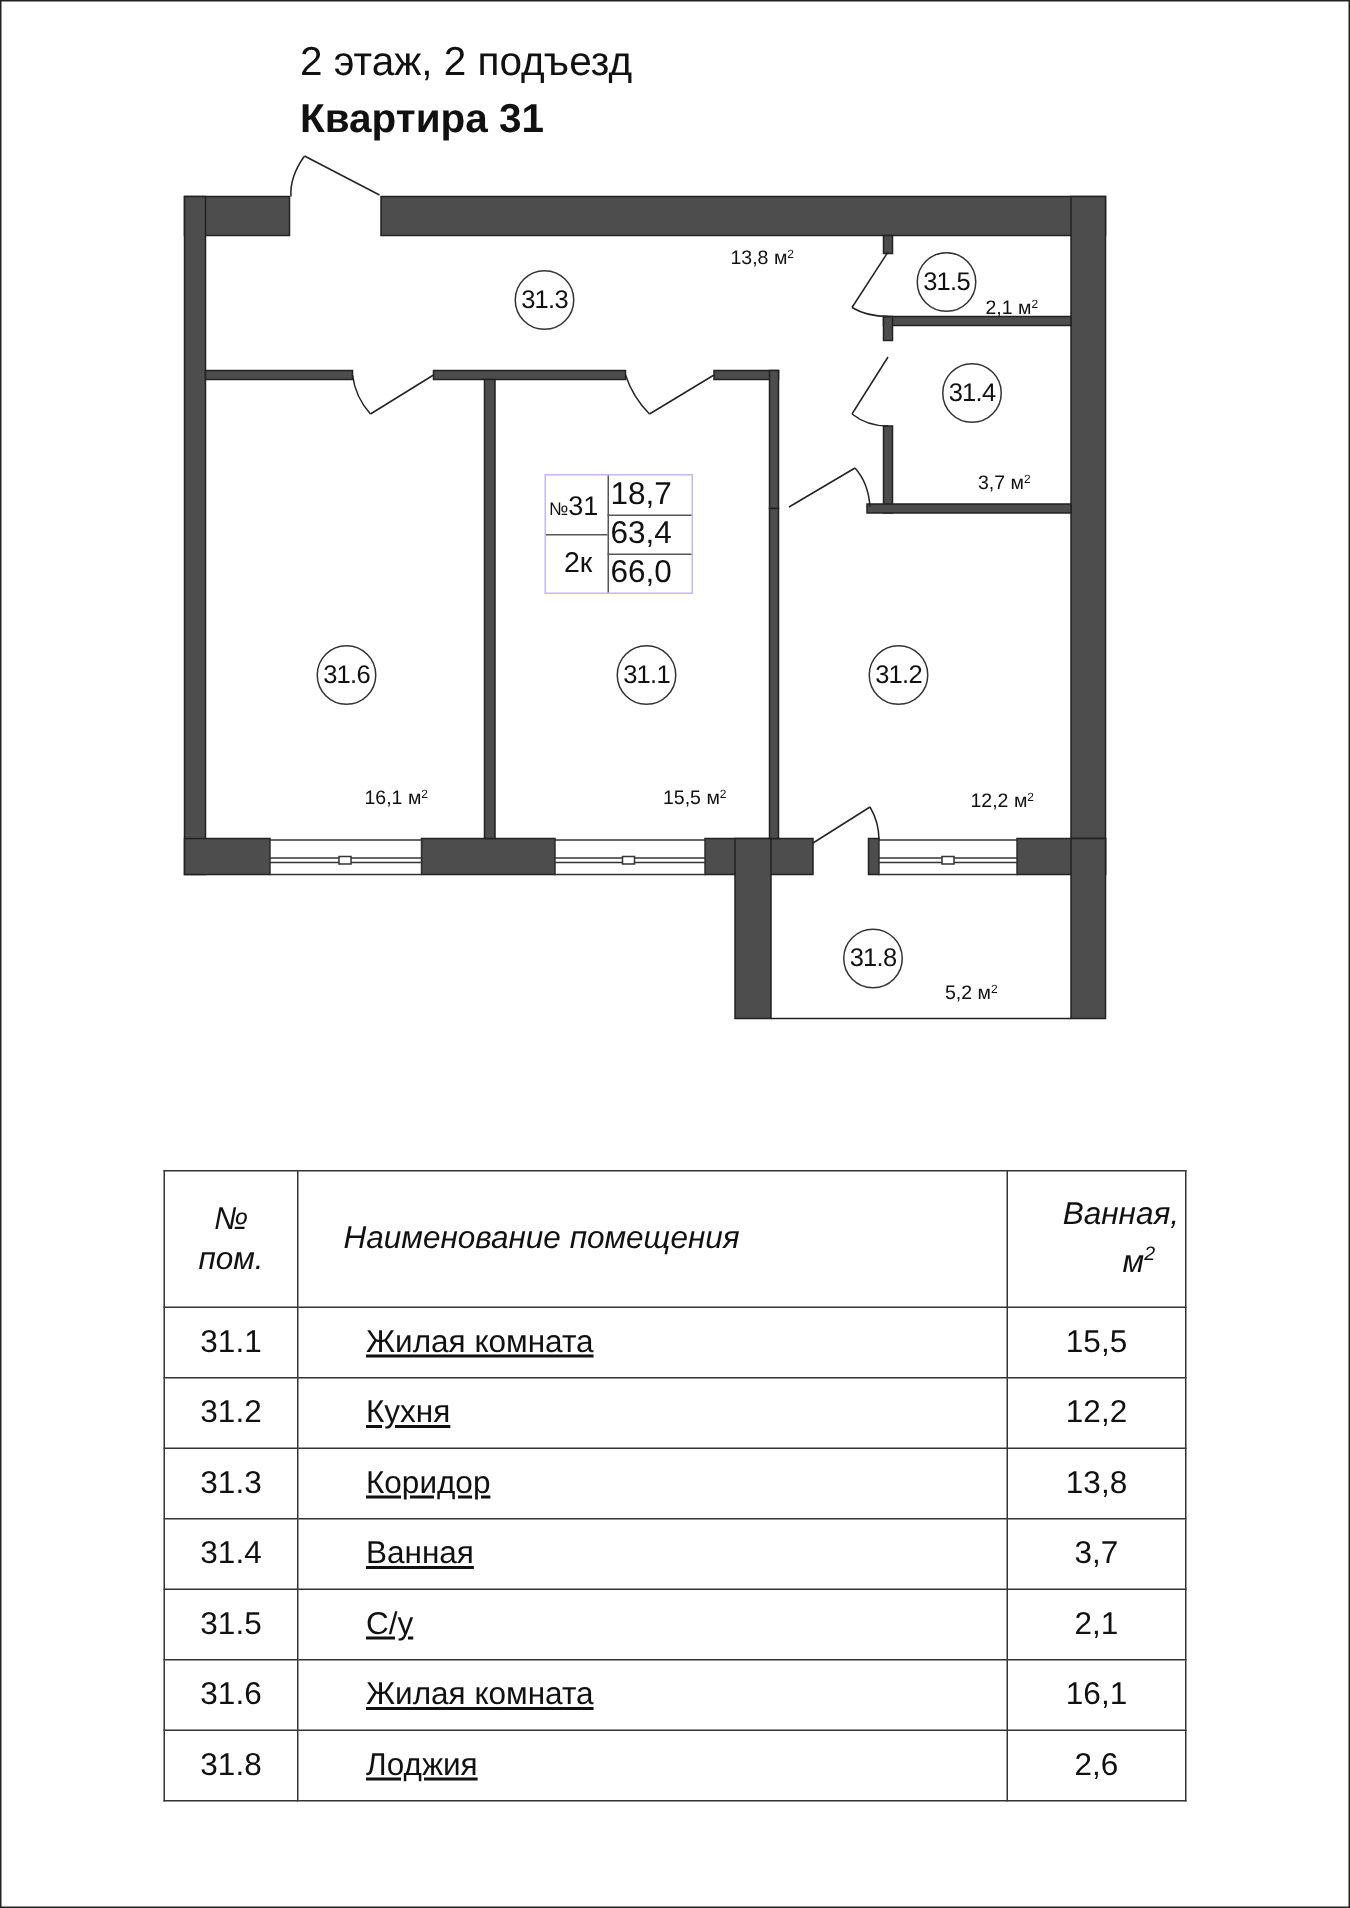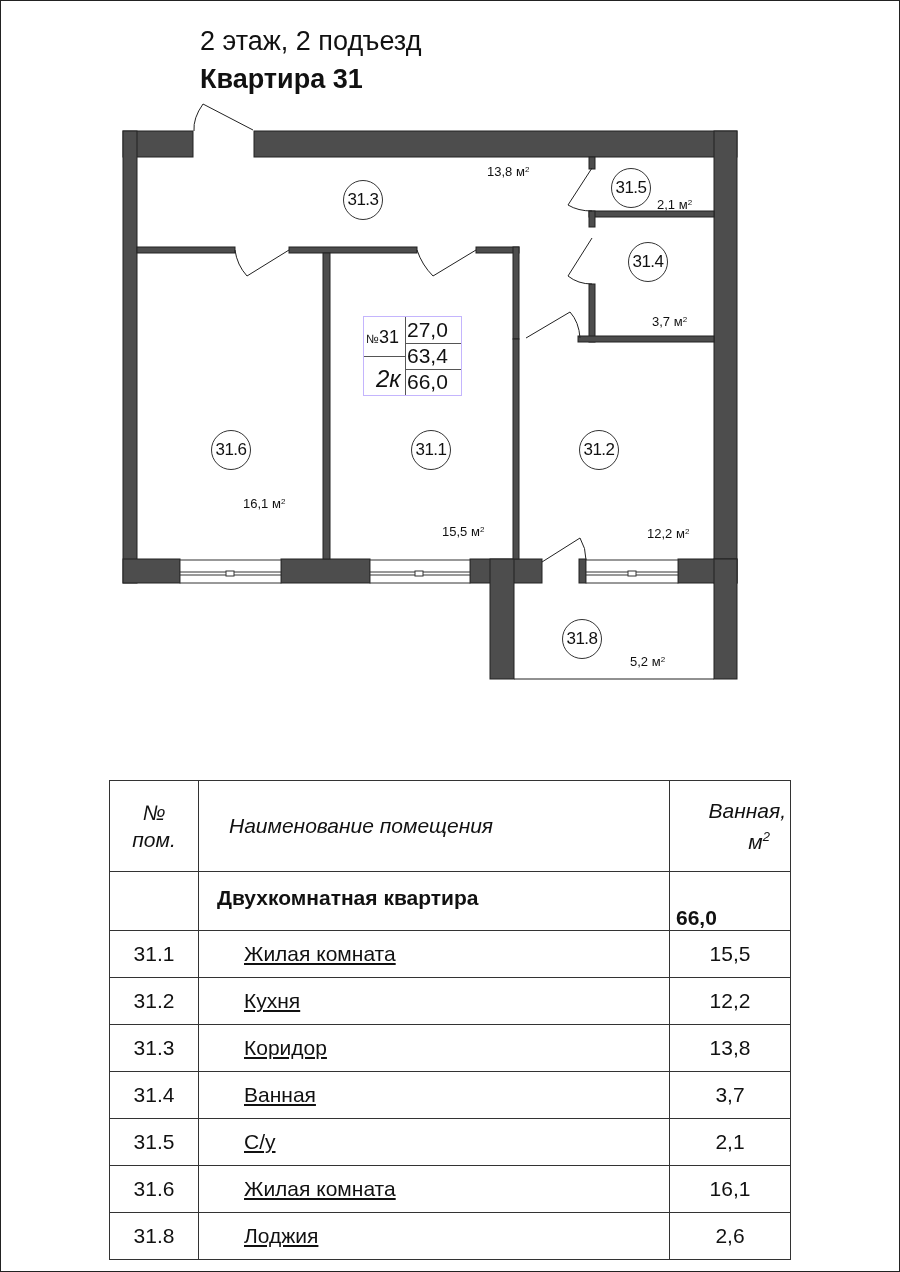--- a/index.html
+++ b/index.html
@@ -10,21 +10,21 @@
   svg.plan{position:absolute;left:0;top:0;}
   .lbl{position:absolute;font-size:13px;white-space:nowrap;}
   .lbl sup{font-size:8px;vertical-align:4px;}
   .circ{position:absolute;width:38px;height:38px;border:1px solid #333;border-radius:50%;font-size:17px;text-align:center;line-height:38px;letter-spacing:-0.5px;}
   .stamp{position:absolute;left:363px;top:316px;width:97px;height:78px;border:1px solid #c4b5fd;}
   .stamp .v{position:absolute;left:41px;top:0;width:1px;height:78px;background:#555;}
   .stamp .h{position:absolute;left:0;top:39px;width:41px;height:1px;background:#555;}
   .stamp .h2{position:absolute;left:41px;height:1px;width:56px;background:#555;}
   .stamp .num{position:absolute;left:2px;top:10px;font-size:18px;}
   .stamp .num small{font-size:12px;}
-  .stamp .k{position:absolute;left:12px;top:48px;font-size:24px;font-style:italic;}
+  .stamp .k{position:absolute;left:12px;top:48px;font-size:19px;}
   .stamp .a{position:absolute;left:43px;font-size:21px;line-height:24px;}
   table.rooms{position:absolute;left:109px;top:780px;width:682px;border-collapse:collapse;font-size:21px;}
   table.rooms td{border:1px solid #333;height:46px;padding:0;}
   table.rooms tr.head td{height:90px;font-style:italic;}
   table.rooms tr.total td{height:44px;font-weight:bold;}
   .c1{width:88px;text-align:center;}
   .c3{width:114px;}
   .hcell1{text-align:center;line-height:27px;}
   .hcell2{padding-left:30px !important;}
   .hcell3{text-align:right;padding-right:4px !important;line-height:26px;}
@@ -115,54 +115,49 @@
 <div class="circ" style="left:343px;top:180px;">31.3</div>
 <div class="lbl" style="left:487px;top:164px;"><span>13,8</span> <span>м</span><sup>2</sup></div>
 
 <div class="circ" style="left:611px;top:168px;">31.5</div>
 <div class="lbl" style="left:657px;top:197px;"><span>2,1</span> <span>м</span><sup>2</sup></div>
 
 <div class="circ" style="left:628px;top:242px;">31.4</div>
 <div class="lbl" style="left:652px;top:314px;"><span>3,7</span> <span>м</span><sup>2</sup></div>
 
 <div class="circ" style="left:211px;top:430px;">31.6</div>
-<div class="lbl" style="left:243px;top:496px;"><span>16,1</span> <span>м</span><sup>2</sup></div>
+<div class="lbl" style="left:243px;top:524px;"><span>16,1</span> <span>м</span><sup>2</sup></div>
 
 <div class="circ" style="left:411px;top:430px;">31.1</div>
 <div class="lbl" style="left:442px;top:524px;"><span>15,5</span> <span>м</span><sup>2</sup></div>
 
 <div class="circ" style="left:579px;top:430px;">31.2</div>
 <div class="lbl" style="left:647px;top:526px;"><span>12,2</span> <span>м</span><sup>2</sup></div>
 
 <div class="circ" style="left:562px;top:619px;">31.8</div>
 <div class="lbl" style="left:630px;top:654px;text-align:center;"><span>5,2</span> <span>м</span><sup>2</sup></div>
 
 <div class="stamp">
   <div class="v"></div>
   <div class="h"></div>
   <div class="h2" style="top:26px;"></div>
   <div class="h2" style="top:52px;"></div>
   <div class="num"><small>№</small><span>31</span></div>
   <div class="k">2к</div>
-  <div class="a" style="top:1px;">27,0</div>
+  <div class="a" style="top:1px;">18,7</div>
   <div class="a" style="top:27px;">63,4</div>
   <div class="a" style="top:53px;">66,0</div>
 </div>
 
 <table class="rooms">
   <tbody>
       <tr class="head">
     <td class="c1 hcell1"><span>№</span><br><span>пом.</span></td>
     <td class="hcell2">Наименование помещения</td>
     <td class="c3 hcell3"><span>Ванная,</span><br><span style="margin-right:16px;"><span>м</span><sup style="font-size:13px;">2</sup></span></td>
-  </tr>
-  <tr class="total">
-    <td class="c1"></td>
-    <td class="tname">Двухкомнатная квартира</td>
-    <td class="c3 tarea">66,0</td>
   </tr>
   <tr>
     <td class="c1">31.1</td>
     <td class="name">Жилая комната</td>
     <td class="c3 area">15,5</td>
   </tr>
   <tr>
     <td class="c1">31.2</td>
     <td class="name">Кухня</td>
     <td class="c3 area">12,2</td>

